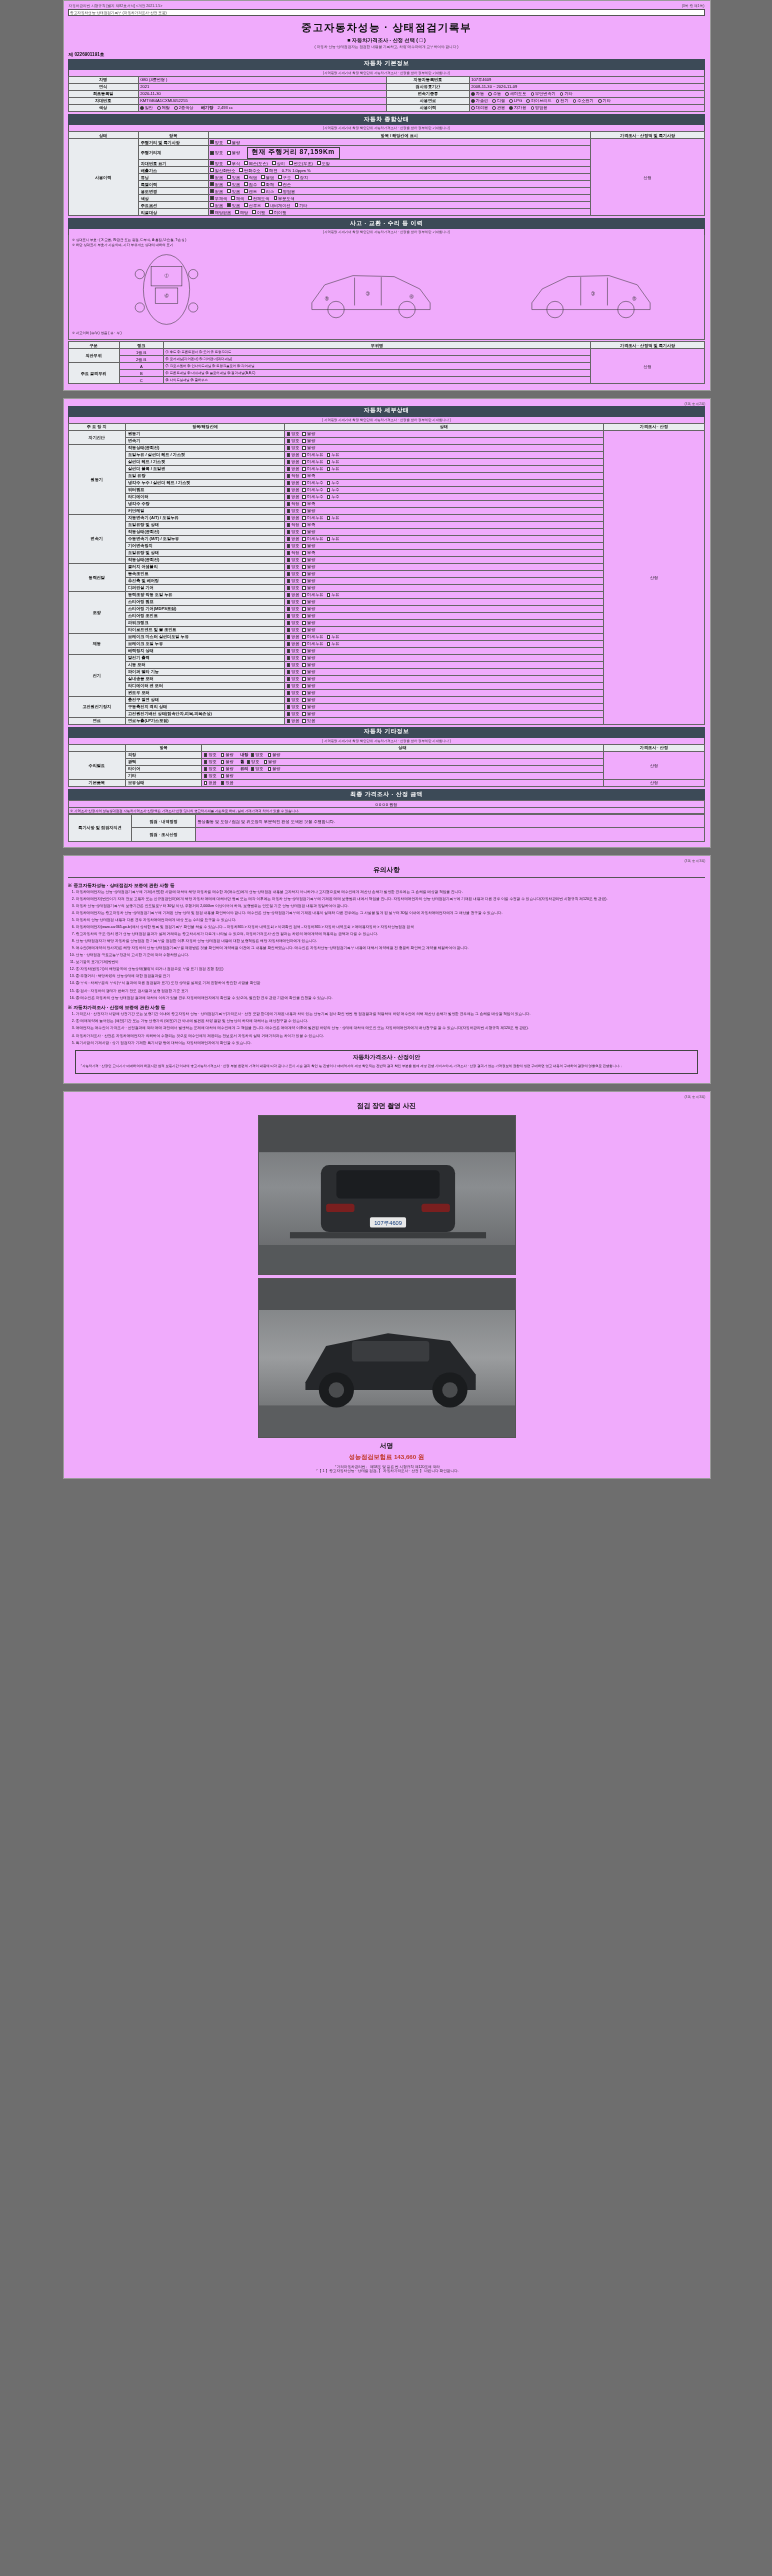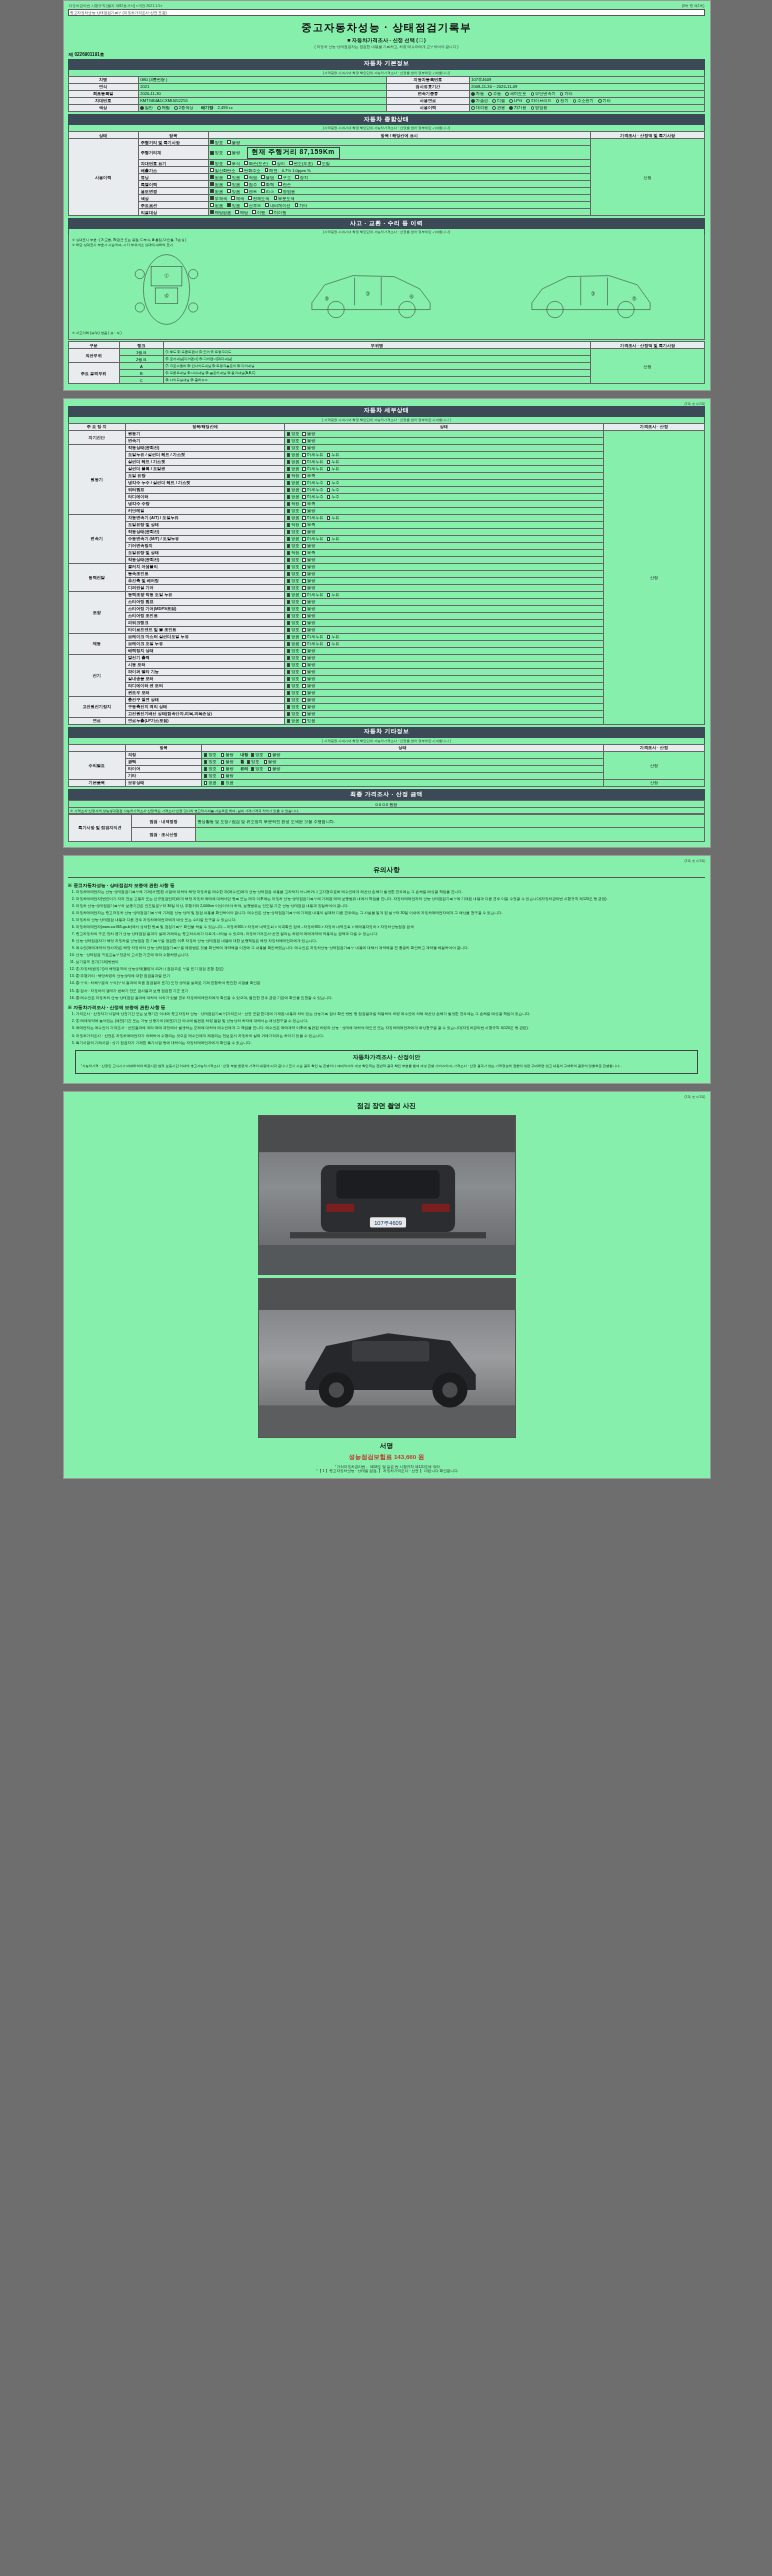--- a/index.html
+++ b/index.html
@@ -4,21 +4,21 @@
 <style>
   * { box-sizing: border-box; }
   html, body { margin:0; padding:0; }
   body {
     width:773px; background:#6e6e6e;
     font-family:"Liberation Sans", sans-serif;
     font-size:5.2px; color:#111;
     -webkit-font-smoothing:none;
   }
   .page {
-    width:648px; margin:0 auto 7.2px auto; background:#86efac;
+    width:648px; margin:0 auto 7.2px auto; background:#f0abfc;
     border:0.5px solid #9a9a9a; padding:3.1px 4.1px 5.2px 4.1px;
   }
   .page-top-note { font-size:3.6px; color:#444; display:flex; justify-content:space-between; padding:0 1px 1px 1px;}
   .hdr-bar { border:0.5px solid #555; font-size:3.6px; padding:0.5px 1.5px; background:#fff; color:#333; }
   .doc-title { text-align:center; font-size:10.3px; font-weight:bold; letter-spacing:1px; margin:4.6px 0 2.1px 0; }
   .doc-sub { text-align:center; font-size:5.2px; font-weight:bold; margin-bottom:1px; }
   .doc-sub2 { text-align:center; font-size:3.6px; color:#333; margin-bottom:3.1px; }
   .doc-num { font-size:4.6px; font-weight:bold; margin:1px 0 2.1px 1px; }
 
   .sec-title {

